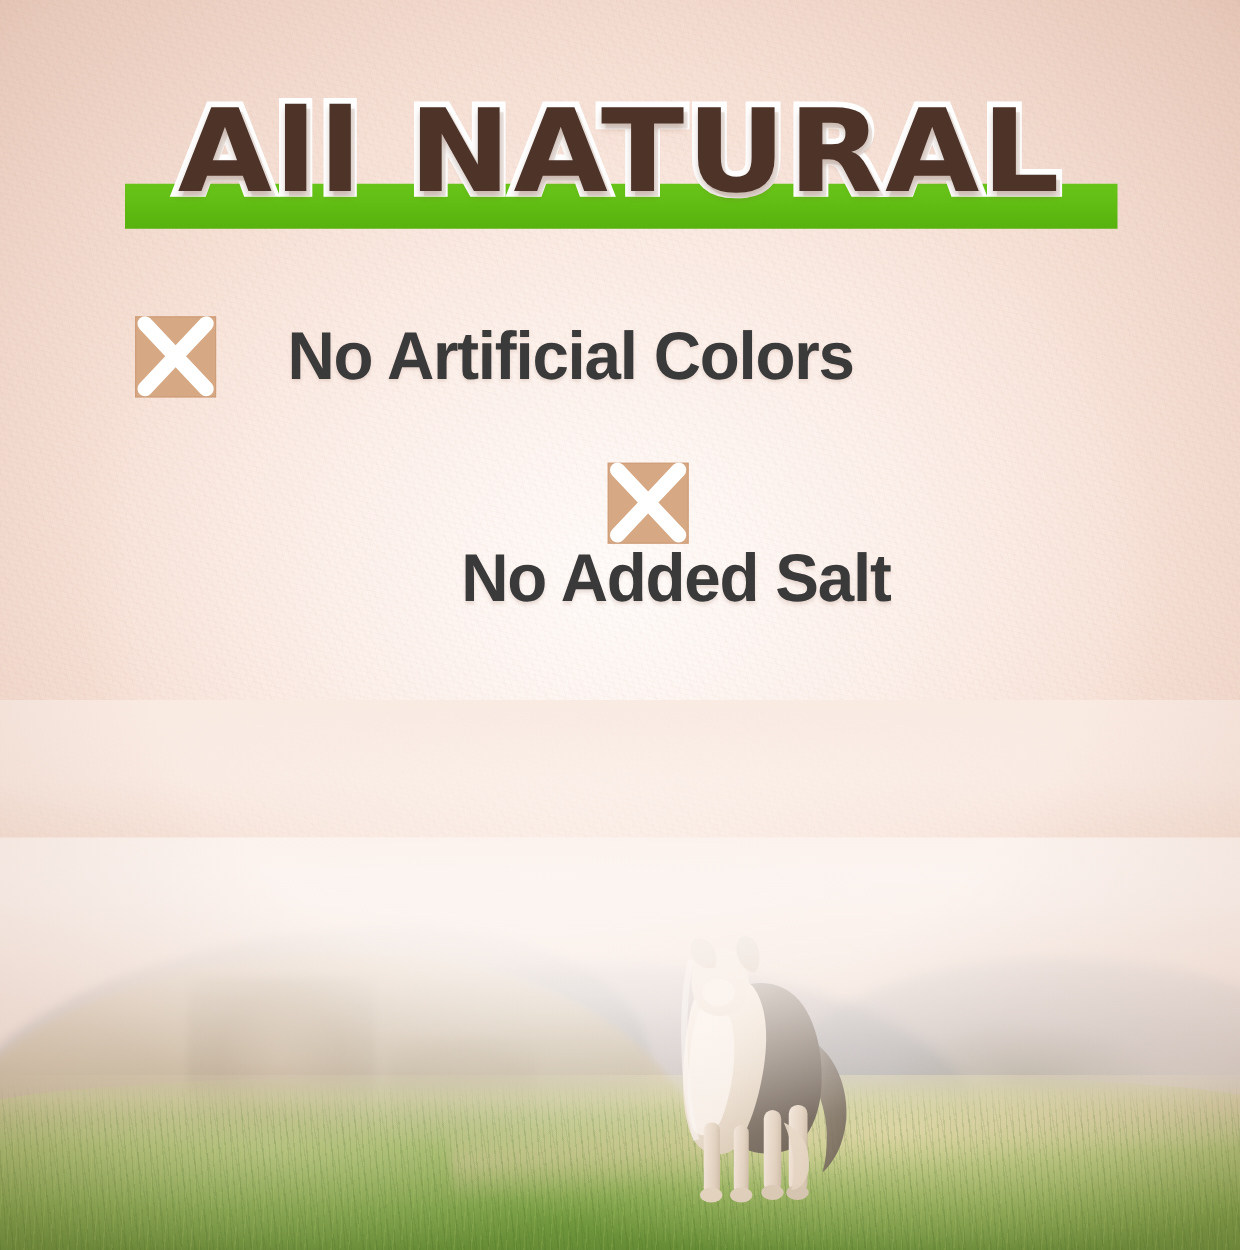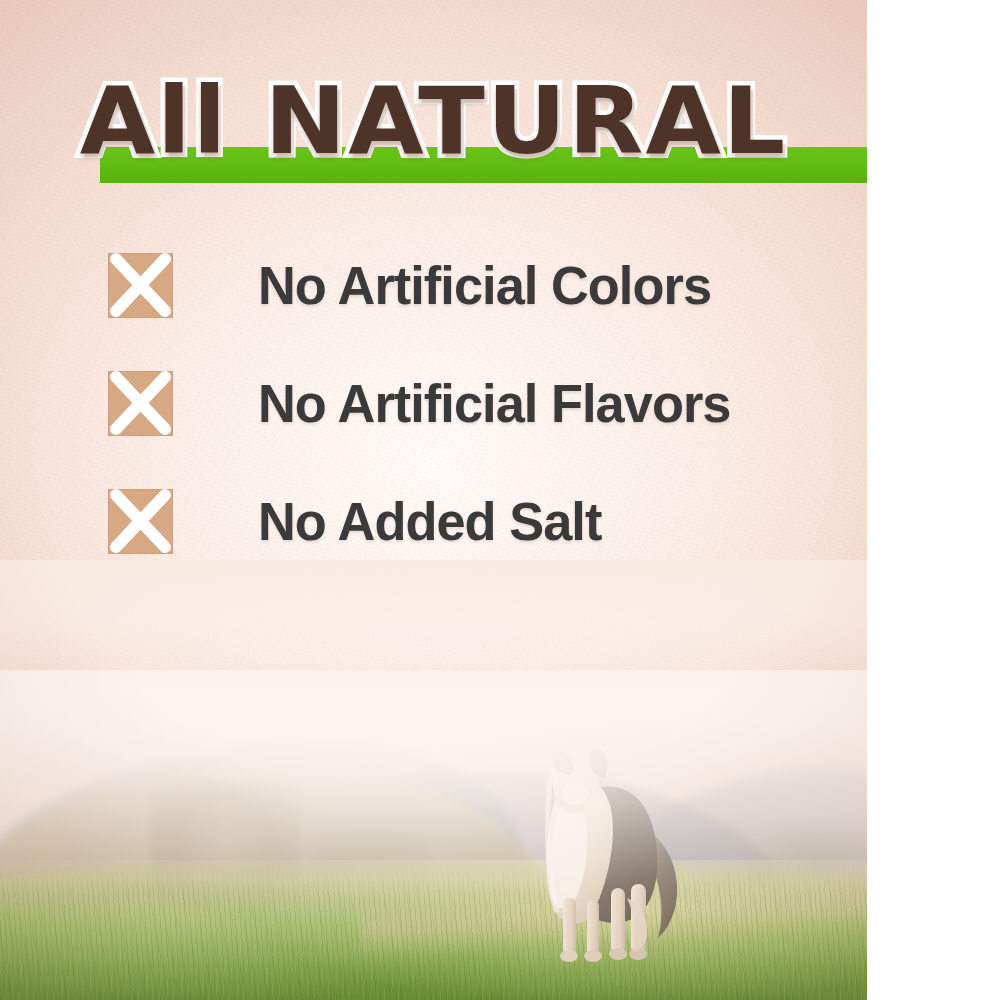--- a/index.html
+++ b/index.html
@@ -1,20 +1,20 @@
 <!DOCTYPE html>
 <html><head>
 <meta charset="utf-8">
 <style>
   html,body{margin:0;padding:0;background:#ffffff;}
   body{font-family:"Liberation Sans",sans-serif;}
 
   .poster{
     position:relative;
-    width:867px;height:1000px;
+    width:992px;height:1000px;
     overflow:hidden;
     background:#efd2c4;
   }
 
   
   .bg-base{
     position:absolute;inset:0;
     background:
       radial-gradient(ellipse 620px 520px at 50% 46%, rgba(255,252,250,0.98) 0%, rgba(253,243,238,0.85) 34%, rgba(247,223,211,0.25) 70%, rgba(240,210,196,0) 100%),
       radial-gradient(ellipse 1200px 900px at 50% 40%, #fbeee8 0%, #f6e0d5 42%, #eed0c0 78%, #e8c6b4 100%);
@@ -171,23 +171,22 @@
   }
 
   
   .features{
     position:absolute;left:108px;top:252px;width:820px;
   }
   .feature-row{
     display:flex;align-items:center;
     height:66px;
     margin-bottom:52px;
-    gap:28px;
-  }
-  .feature-row:last-child{margin-bottom:0;}
+  }
+  .feature-row:last-child{margin-bottom:0;flex-direction:column;}
   .cb{
     position:relative;
     flex:0 0 auto;
     width:65px;height:65px;
     background:#d7a884;
     box-shadow:inset 0 0 0 1px rgba(200,150,115,.55);
   }
   .cb svg{position:absolute;left:-5px;top:-5px;width:75px;height:75px;}
   .feature-label{
     margin-left:57px;
@@ -292,29 +291,20 @@
     <div class="feature-row">
       <span class="cb">
         <svg viewBox="0 0 75 75" xmlns="http://www.w3.org/2000/svg">
           <path d="M13 11 L62 63" stroke="#ffffff" stroke-width="12" stroke-linecap="round" fill="none"></path>
           <path d="M62 11 L13 63" stroke="#ffffff" stroke-width="12" stroke-linecap="round" fill="none"></path>
         </svg>
       </span>
       <span class="feature-label">No Artificial Colors</span>
     </div>
 
-    <div class="feature-row">
-      <span class="cb">
-        <svg viewBox="0 0 75 75" xmlns="http://www.w3.org/2000/svg">
-          <path d="M13 11 L62 63" stroke="#ffffff" stroke-width="12" stroke-linecap="round" fill="none"></path>
-          <path d="M62 11 L13 63" stroke="#ffffff" stroke-width="12" stroke-linecap="round" fill="none"></path>
-        </svg>
-      </span>
-      <span class="feature-label">No Artificial Flavors</span>
-    </div>
 
 
     <div class="feature-row">
       <span class="cb">
         <svg viewBox="0 0 75 75" xmlns="http://www.w3.org/2000/svg">
           <path d="M13 11 L62 63" stroke="#ffffff" stroke-width="12" stroke-linecap="round" fill="none"></path>
           <path d="M62 11 L13 63" stroke="#ffffff" stroke-width="12" stroke-linecap="round" fill="none"></path>
         </svg>
       </span>
       <span class="feature-label">No Added Salt</span>

